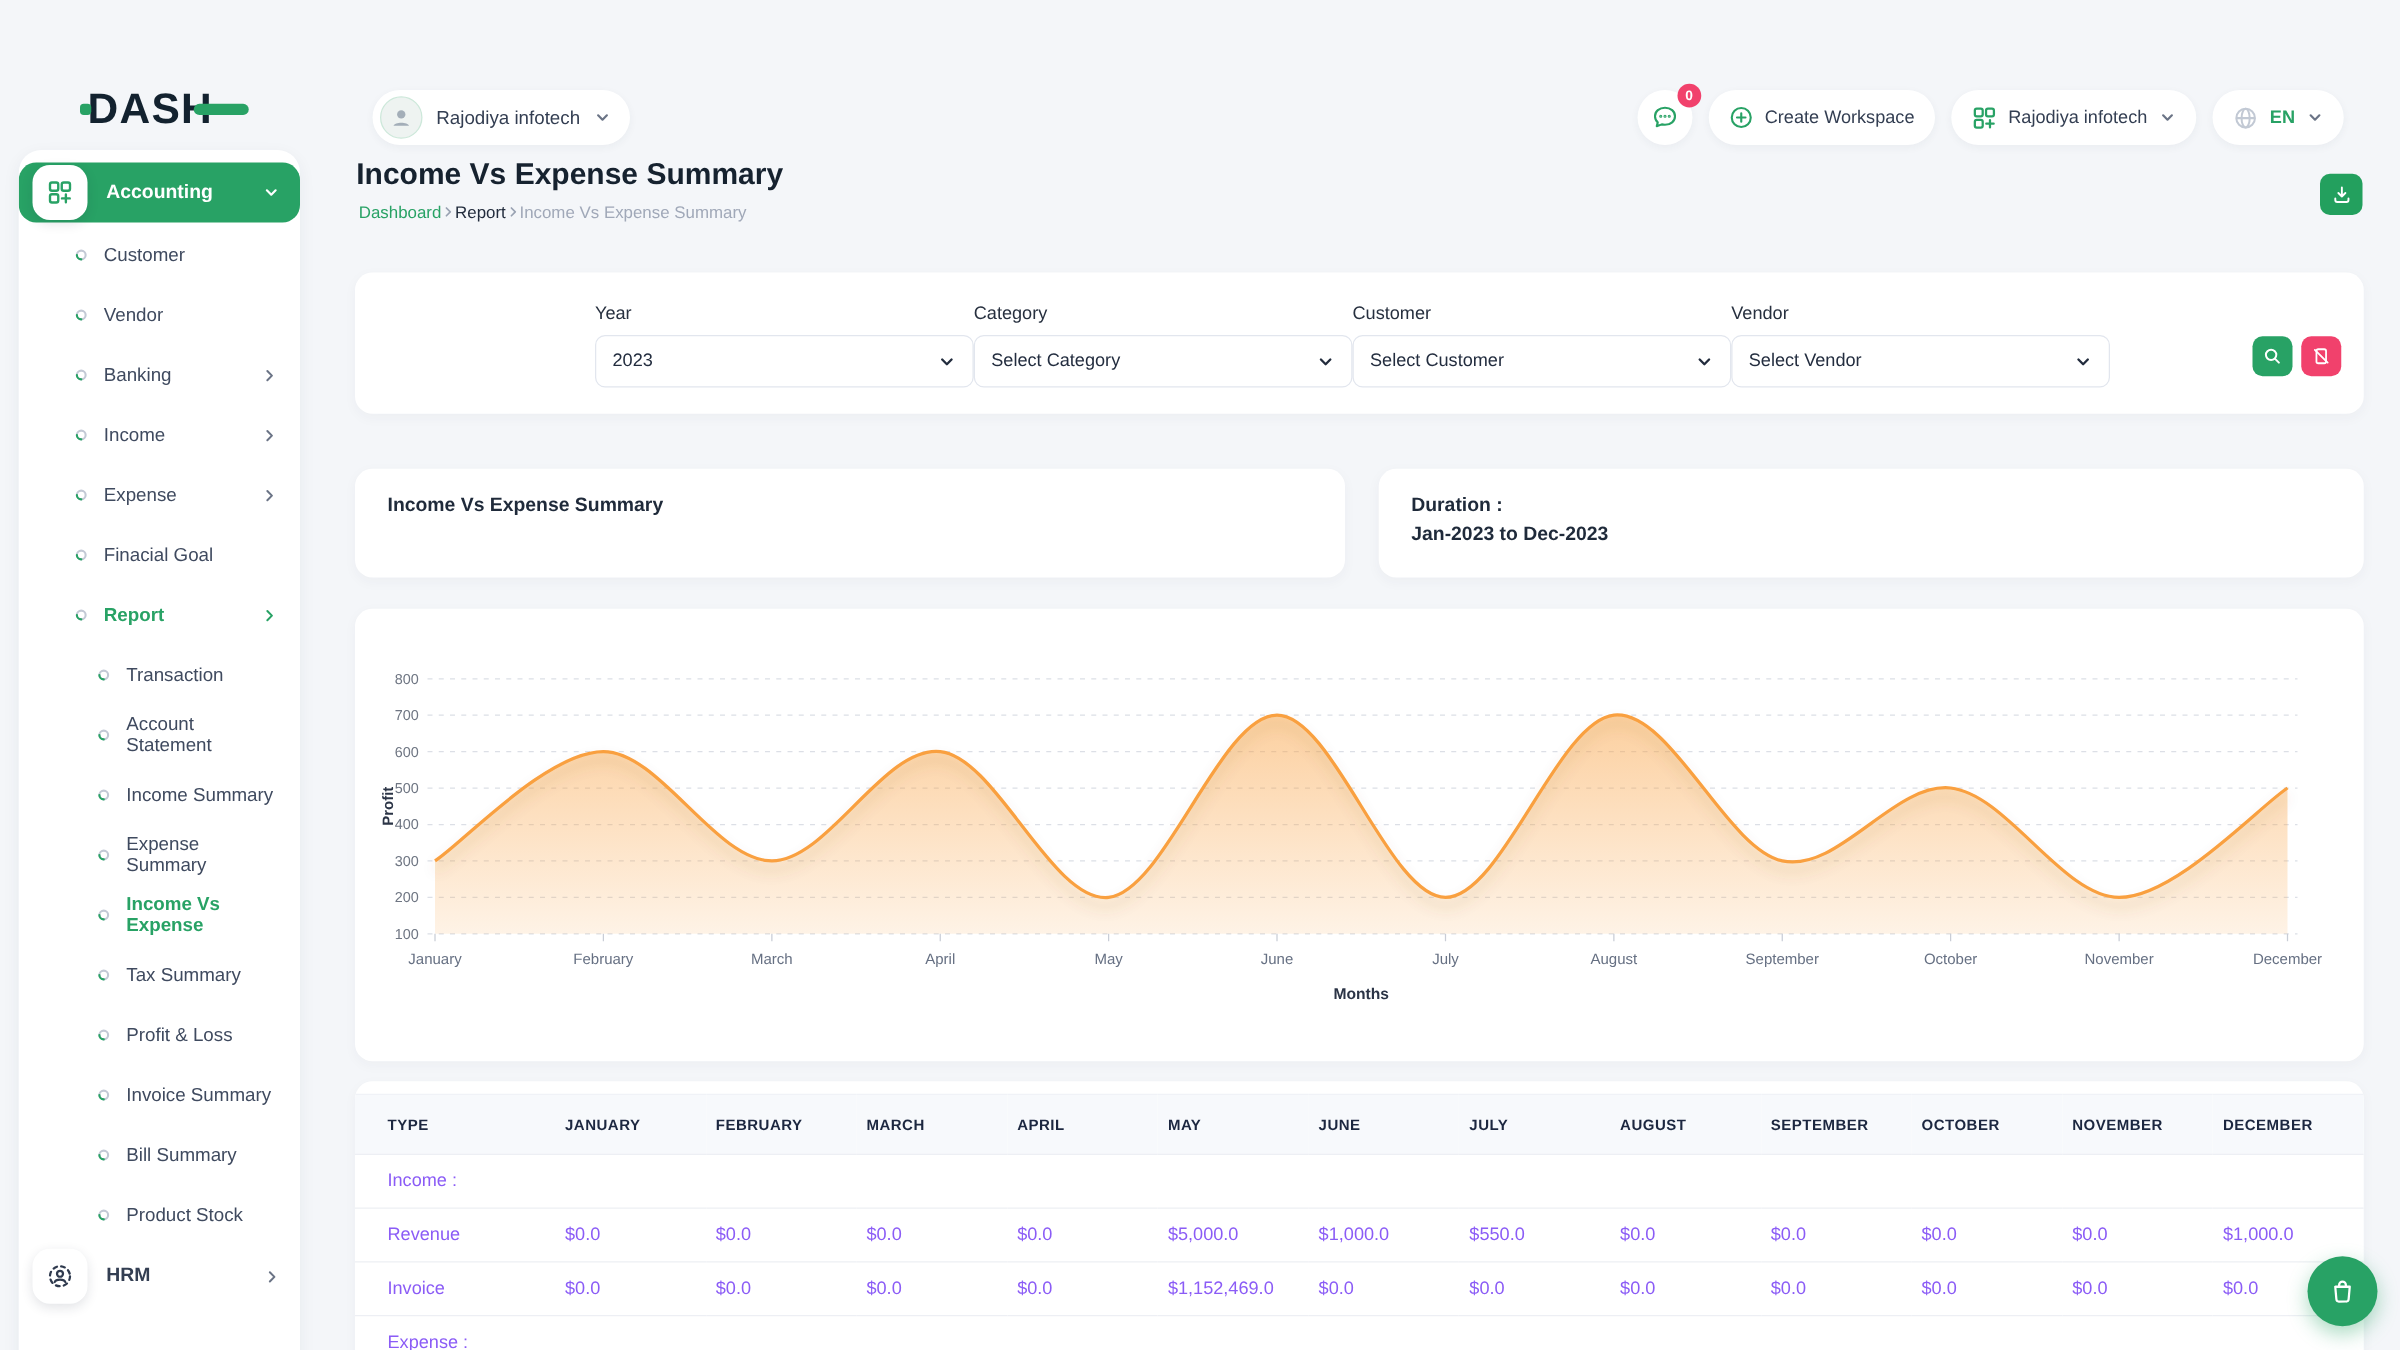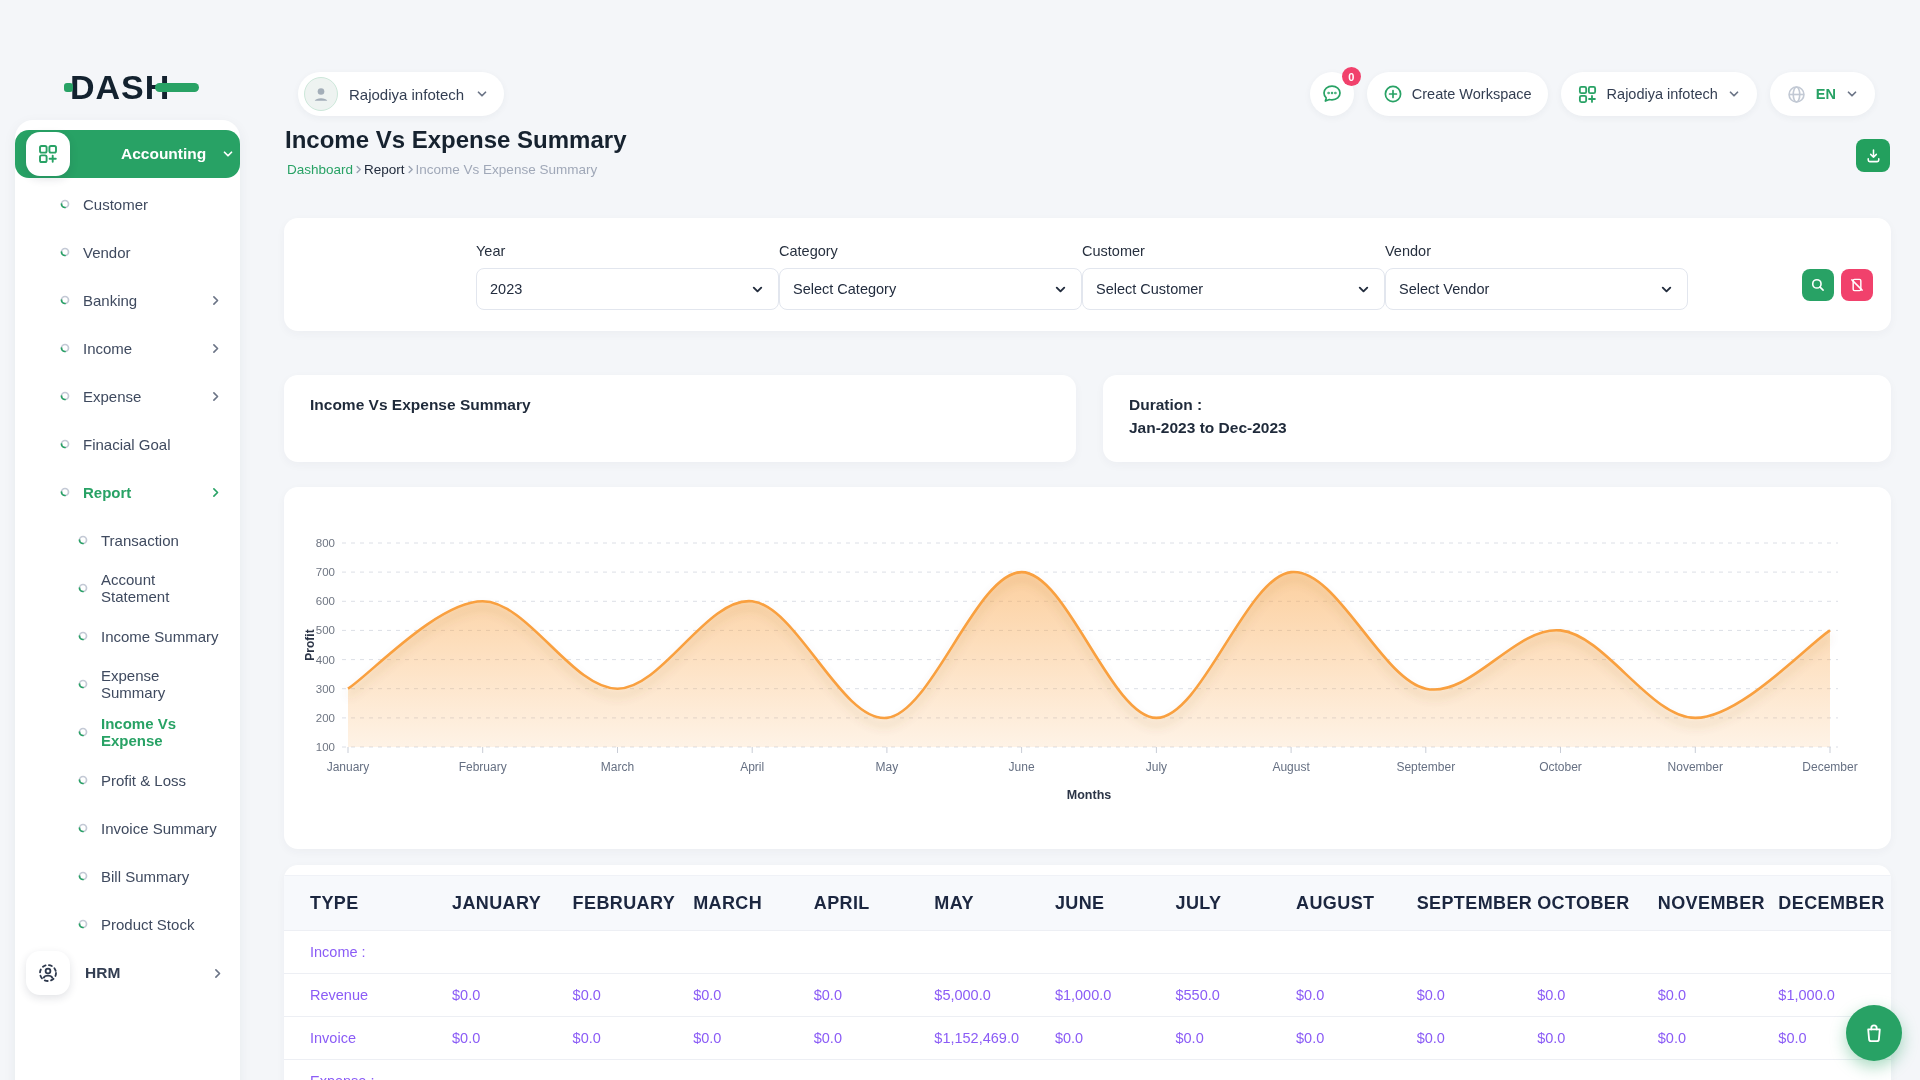--- a/index.html
+++ b/index.html
@@ -13,21 +13,21 @@
   .logo-text{font-size:34px;font-weight:800;color:#13222f;letter-spacing:1px;}
   .logo-dash{width:44px;height:9px;border-radius:5px;background:#28a265;margin-left:-15px;}
   
   .side-panel{position:absolute;left:15px;top:120px;width:225px;height:1020px;background:#fff;
     border-radius:18px;box-shadow:0 4px 14px rgba(40,50,70,.06);padding-top:8px;overflow:hidden;}
   .side-module{height:48px;margin:1px 0;display:flex;align-items:center;gap:15px;padding:0 16px 0 11px;cursor:pointer;}
   .side-module.active{background:#28a265;border-radius:14px;margin:2px 0;}
   .chip{width:44px;height:44px;border-radius:14px;background:#fff;box-shadow:0 3px 9px rgba(30,40,60,.13);
     display:flex;align-items:center;justify-content:center;flex:none;}
   .mlabel{font-size:15.5px;font-weight:600;color:#333e52;}
-  .side-module.active .mlabel{color:#fff;margin-left:36px;}
+  .side-module.active .mlabel{color:#fff;}
   .side-item{height:48px;display:flex;align-items:center;padding:0 18px 0 45px;font-size:15px;color:#3f4a5f;cursor:pointer;}
   .side-item .bullet{margin-right:13px;display:flex;flex:none;}
   .side-item.sub{padding-left:63px;}
   .side-item.active{color:#28a265;font-weight:bold;}
   .chevron{margin-left:auto;flex:none;}
   
   .ws-pill{position:absolute;left:298px;top:72px;height:44px;background:#fff;border:none;border-radius:22px;
     display:flex;align-items:center;gap:11px;padding:0 15px 0 6px;box-shadow:0 2px 7px rgba(40,50,70,.05);cursor:pointer;
     font-size:15px;color:#333e52;}
   .avatar{width:34px;height:34px;border-radius:50%;background:#eef3f1;border:1.5px solid #cde8da;
@@ -60,21 +60,21 @@
   .act{width:32px;height:32px;border-radius:8px;border:none;display:flex;align-items:center;justify-content:center;cursor:pointer;}
   .act.search{background:#28a265;} .act.reset{background:#f1416c;}
   .info-card{padding:18px 26px;}
   .info-card .t,.info-card .v{font-size:15.5px;font-weight:bold;color:#1f2a3a;line-height:1.5;}
   .info-left{left:284px;top:375px;width:792px;height:87px;}
   .info-right{left:1103px;top:375px;width:788px;height:87px;}
   .chart-card{left:284px;top:487px;width:1607px;height:362px;}
   .chart-card svg{width:100%;height:100%;}
   .table-card{left:284px;top:865px;width:1607px;height:415px;padding-top:10px;overflow:hidden;}
   table{width:100%;border-collapse:collapse;table-layout:fixed;}
-  th{background:#f7f9fc;text-align:left;font-size:18px;letter-spacing:.4px;color:#1c2740;font-weight:bold;
+  th{background:#f7f9fc;text-align:left;font-size:12px;letter-spacing:.4px;color:#1c2740;font-weight:bold;
     padding:17px 8px 16px;border-top:1px solid #f0f2f7;border-bottom:1px solid #edeff4;}
   th:first-child,td:first-child{padding-left:26px;}
   th:first-child{width:160px;}
   td{font-size:14.5px;color:#8b5cf6;padding:13px 8px;border-bottom:1px solid #edeff4;}
   
   .fab{position:absolute;left:1846px;top:1005px;width:56px;height:56px;border-radius:50%;background:#28a265;border:none;
     display:flex;align-items:center;justify-content:center;box-shadow:0 6px 16px rgba(40,162,101,.4);cursor:pointer;z-index:5;}
 </style>
 </head>
 <body>
@@ -211,20 +211,29 @@
       <span>Expense Summary</span>
     </div>
     <div class="side-item sub active">
       <span class="bullet">
         <svg width="10" height="10" viewBox="0 0 10 10" fill="none">
           <circle cx="5" cy="5" r="3.5" stroke="#c3c9d5" stroke-width="1.7"></circle>
           <path d="M1.5 5a3.5 3.5 0 0 0 3.5 3.5" stroke="#28a265" stroke-width="1.7" stroke-linecap="round"></path>
         </svg>
       </span>
       <span>Income Vs Expense</span>
+    </div>
+    <div class="side-item sub">
+      <span class="bullet">
+        <svg width="10" height="10" viewBox="0 0 10 10" fill="none">
+          <circle cx="5" cy="5" r="3.5" stroke="#c3c9d5" stroke-width="1.7"></circle>
+          <path d="M1.5 5a3.5 3.5 0 0 0 3.5 3.5" stroke="#28a265" stroke-width="1.7" stroke-linecap="round"></path>
+        </svg>
+      </span>
+      <span>Tax Summary</span>
     </div>
     <div class="side-item sub">
       <span class="bullet">
         <svg width="10" height="10" viewBox="0 0 10 10" fill="none">
           <circle cx="5" cy="5" r="3.5" stroke="#c3c9d5" stroke-width="1.7"></circle>
           <path d="M1.5 5a3.5 3.5 0 0 0 3.5 3.5" stroke="#28a265" stroke-width="1.7" stroke-linecap="round"></path>
         </svg>
       </span>
       <span>Profit &amp; Loss</span>
     </div>

